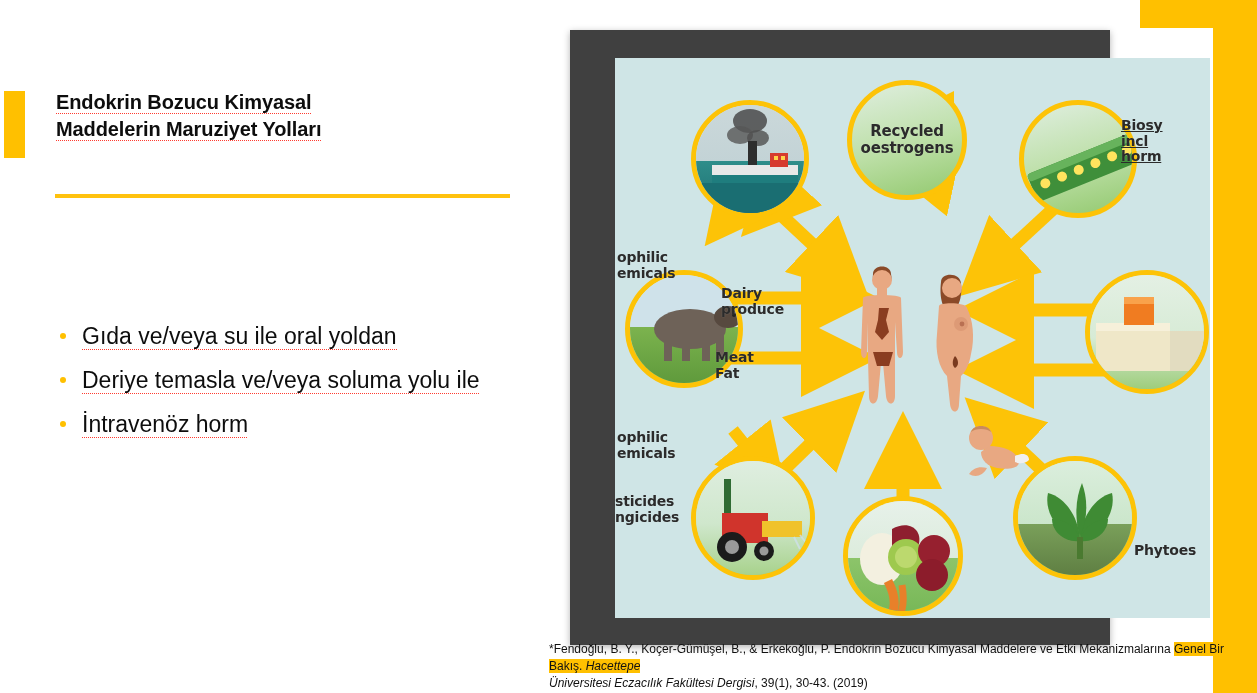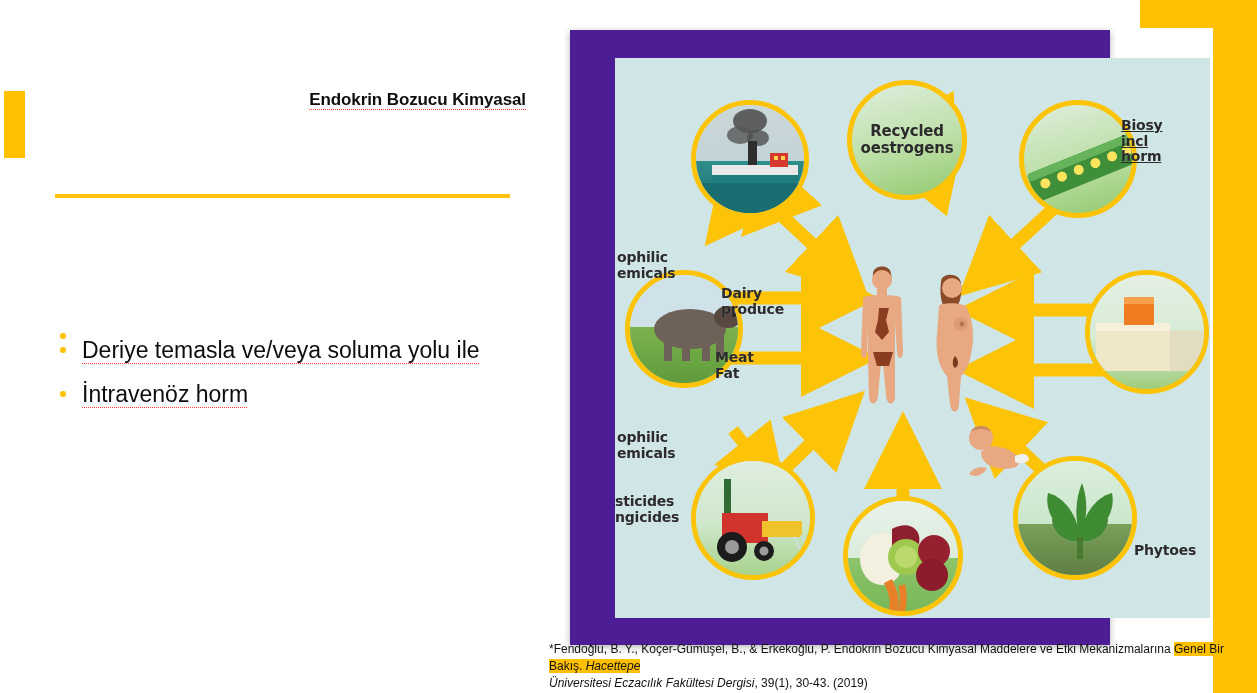--- a/index.html
+++ b/index.html
@@ -13,23 +13,22 @@
 
   
   .deco-top-right{position:absolute;left:1140px;top:0;width:117px;height:28px;background:#ffc000;}
   .deco-right-band{position:absolute;left:1213px;top:0;width:44px;height:693px;background:#ffc000;}
   .deco-title-bar{position:absolute;left:4px;top:91px;width:21px;height:67px;background:#ffc000;}
   .deco-rule{position:absolute;left:55px;top:194px;width:455px;height:4px;background:#ffc20e;}
 
   
   .title{
     position:absolute;left:56px;top:89px;width:470px;
-    font-size:17px;font-weight:bold;line-height:1.33;color:#0d0d0d;
+    font-size:20px;font-weight:bold;line-height:1.33;color:#0d0d0d;
     letter-spacing:-0.1px;
-    text-align:right;
   }
   .title .ln{display:block;}
   .sq{ 
     background-image:
       radial-gradient(circle at 1.5px 3.2px, rgba(0,0,0,0) 1.1px, #ff3b30 1.15px, #ff3b30 1.6px, rgba(0,0,0,0) 1.65px);
     background-size:4px 4px;
     background-repeat:repeat-x;
     background-position:left bottom 0px;
     padding-bottom:2px;
   }
@@ -42,21 +41,21 @@
   }
   .bullet .dot{
     position:absolute;left:8px;top:11px;width:6px;height:6px;border-radius:50%;
     background:#ffc000;
   }
   .bullet .txt{display:inline;}
 
   
   .card{
     position:absolute;left:570px;top:30px;width:540px;height:615px;
-    background:#4c1d95;
+    background:#404040;
     box-shadow:0 2px 7px rgba(0,0,0,0.30);
   }
   .figure{
     position:absolute;left:45px;top:28px;width:595px;height:560px;
     background:#cfe5e6;overflow:hidden;
   }
 
   
   .bub{
     position:absolute;border-radius:50%;
@@ -89,25 +88,27 @@
 
 <div class="slide">
 
   <div class="deco-top-right"></div>
   <div class="deco-right-band"></div>
   <div class="deco-title-bar"></div>
   <div class="deco-rule"></div>
 
   <div class="title">
     <span class="ln"><span class="sq">Endokrin Bozucu Kimyasal</span></span>
+    <span class="ln"><span class="sq">Maddelerin Maruziyet Yolları</span></span>
   </div>
 
   <div class="bullets">
     <div class="bullet">
       <span class="dot"></span>
+      <span class="txt sq">Gıda ve/veya su ile oral yoldan</span>
     </div>
     <div class="bullet">
       <span class="dot"></span>
       <span class="txt sq">Deriye temasla ve/veya soluma yolu ile</span>
     </div>
     <div class="bullet">
       <span class="dot"></span>
       <span class="txt sq">İntravenöz horm</span>
     </div>
   </div>

